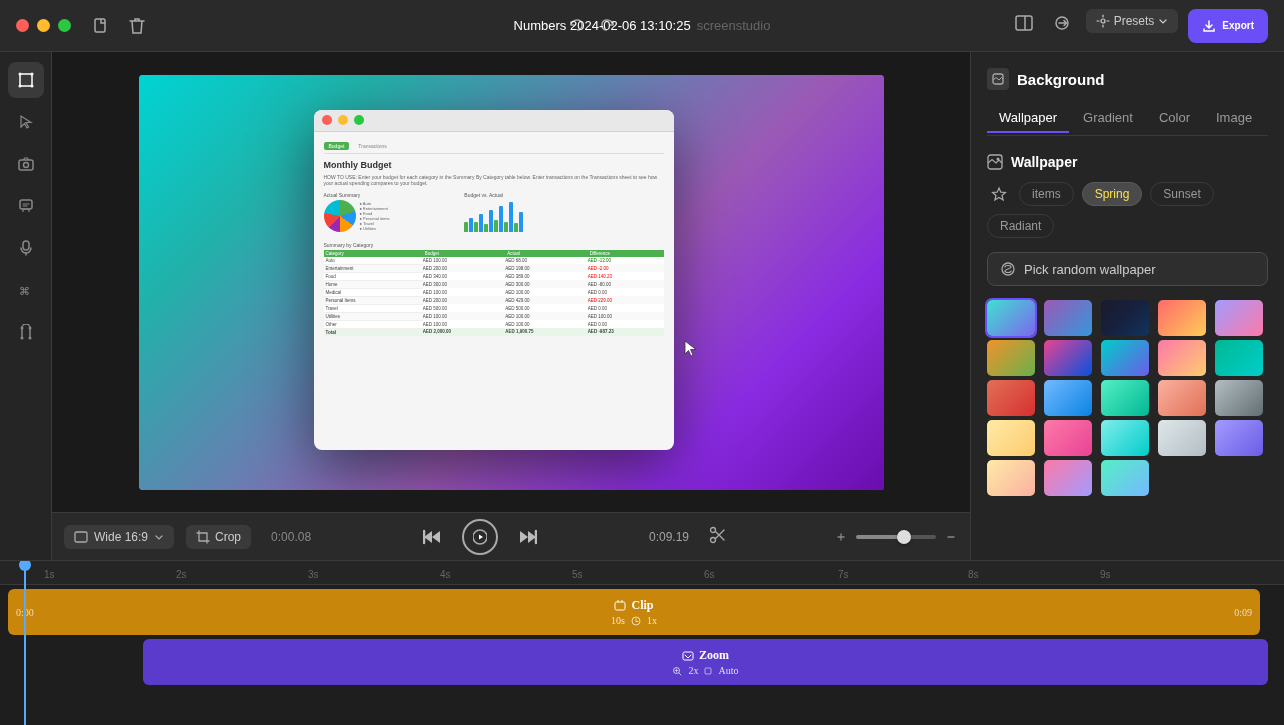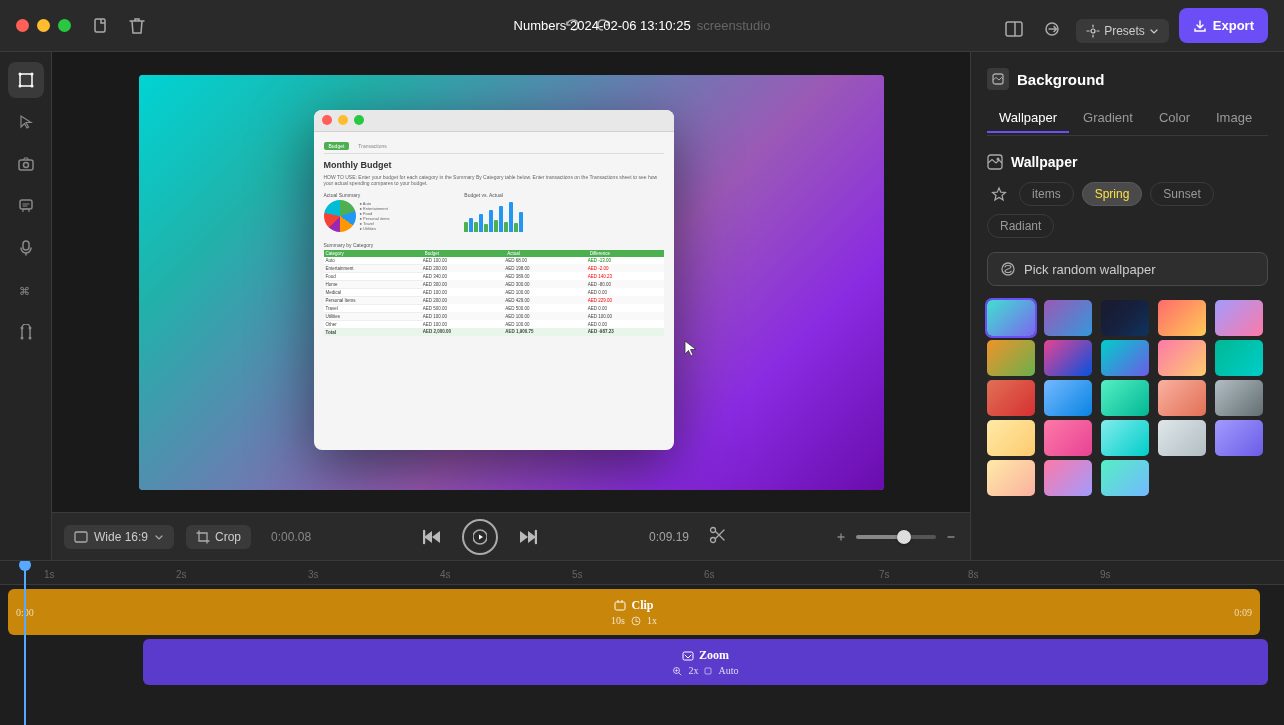--- a/index.html
+++ b/index.html
@@ -63,35 +63,35 @@
     }
     .title-main { color: #fff; font-weight: 500; }
     .title-sub  { color: #666; }
     .undo-redo {
       display: flex;
       gap: 4px;
       margin-left: 24px;
     }
     .titlebar-right {
       display: flex;
-      align-items: flex-end;
+      align-items: flex-start;
       gap: 10px;
       margin-left: auto;
     }
     .presets-btn {
       display: flex; align-items: center; gap: 4px;
       background: #3a3a3a; border: none; color: #ccc;
       padding: 5px 10px; border-radius: 6px; cursor: pointer;
       font-size: 12px;
     }
     .export-btn {
       display: flex; align-items: center; gap: 6px;
       background: #6b4ef5; border: none; color: #fff;
       padding: 10px 14px; border-radius: 8px; cursor: pointer;
-      font-size: 13px; font-weight: 600;
+      font-size: 10px; font-weight: 600;
     }
 
     
     .main-area {
       display: flex;
       flex: 1;
       overflow: hidden;
     }
 
     
@@ -905,21 +905,21 @@
 
 <div class="timeline-area">
   <div class="timeline-ruler">
     <div style="position:relative; width:100%; display:flex;">
       <span style="font-size:10px; color:#666; position:absolute; left:30px; bottom:0;">1s</span>
       <span style="font-size:10px; color:#666; position:absolute; left:162px; bottom:0;">2s</span>
       <span style="font-size:10px; color:#666; position:absolute; left:294px; bottom:0;">3s</span>
       <span style="font-size:10px; color:#666; position:absolute; left:426px; bottom:0;">4s</span>
       <span style="font-size:10px; color:#666; position:absolute; left:558px; bottom:0;">5s</span>
       <span style="font-size:10px; color:#666; position:absolute; left:690px; bottom:0;">6s</span>
-      <span style="font-size:10px; color:#666; position:absolute; left:865px; bottom:0;">7s</span>
+      <span style="font-size:10px; color:#666; position:absolute; left:824px; bottom:0;">7s</span>
       <span style="font-size:10px; color:#666; position:absolute; left:954px; bottom:0;">8s</span>
       <span style="font-size:10px; color:#666; position:absolute; left:1086px; bottom:0;">9s</span>
     </div>
 
     <div style="position:absolute; top:0; left:24px; width:2px; height:165px; background:#55aaff; z-index:10;">
       <div style="width:12px; height:12px; background:#55aaff; border-radius:50%; position:absolute; top:-2px; left:-5px;"></div>
     </div>
   </div>
 
   <div class="timeline-tracks">

